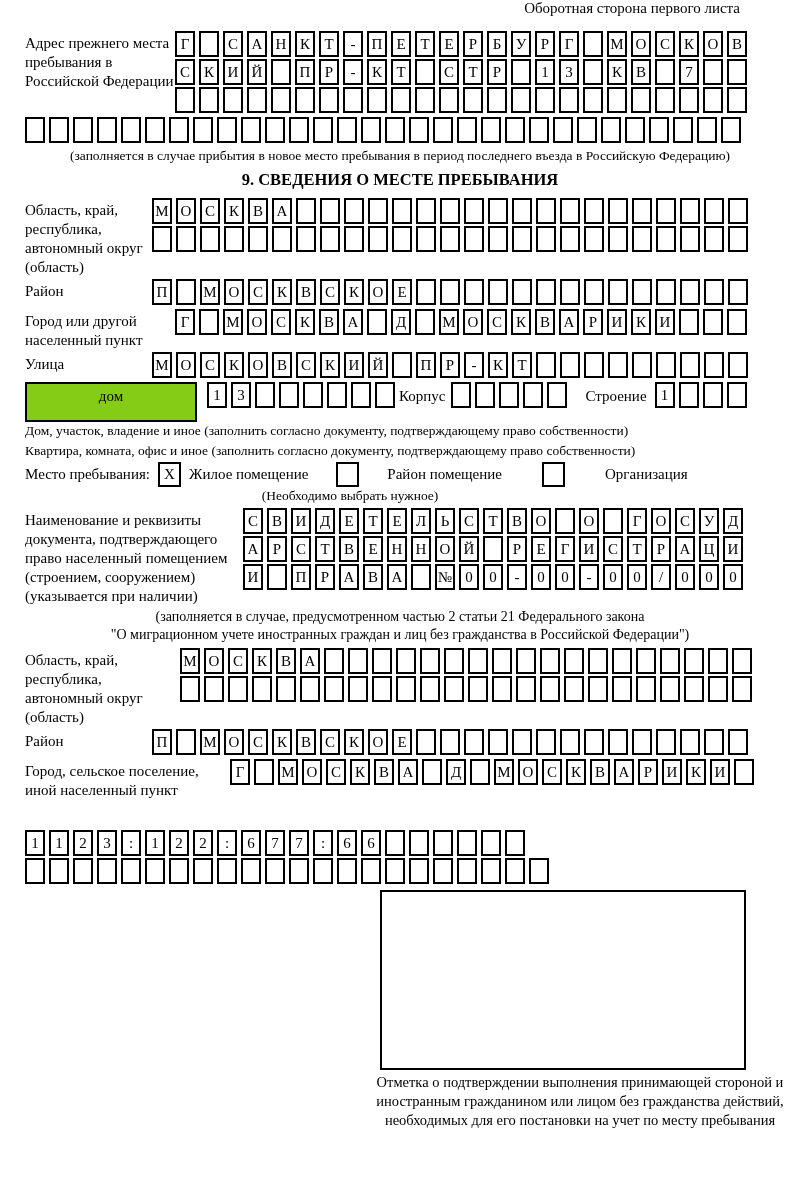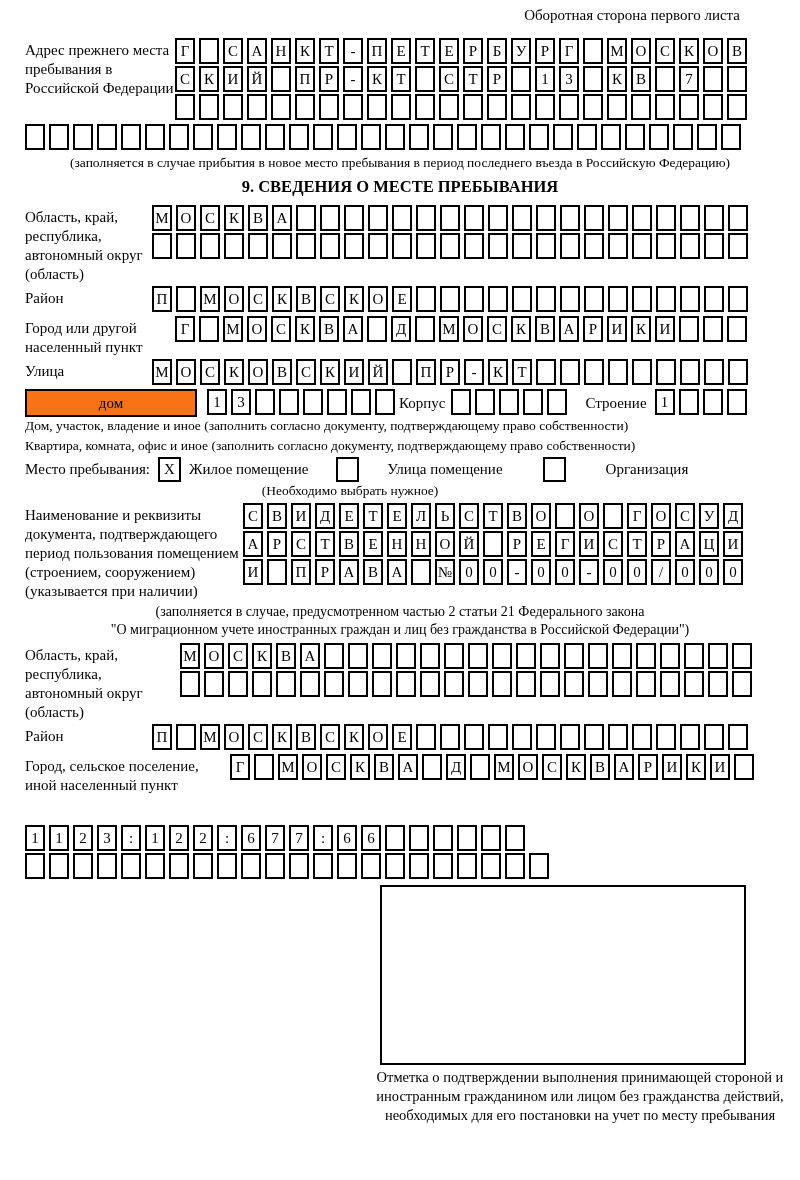--- a/index.html
+++ b/index.html
@@ -1,37 +1,37 @@
 <!DOCTYPE html>
 <html><head>
 <meta charset="utf-8">
 <style>
   html,body{margin:0;padding:0;background:#e8e8e8;}
   .page{
     width:800px;height:1180px;margin:0 auto;background:#ffffff;color:#000;
     font-family:"Liberation Serif",serif;box-sizing:border-box;
-    padding:7px 25px 0 25px;overflow:hidden;position:relative;
+    padding:0 25px 0 25px;overflow:hidden;position:relative;
   }
   .hdr-note{font-size:15px;text-align:right;padding-right:35px;margin-bottom:14px;}
   .frow{display:flex;align-items:flex-start;margin-bottom:2px;}
   .flabel{flex-shrink:0;font-size:15px;line-height:19px;padding-top:3px;}
   .lw150{width:150px;} .lw127{width:127px;} .lw155{width:155px;} .lw205{width:205px;} .lw218{width:218px;}
   .cells-col{flex-grow:0;}
   .cells-row{height:28px;white-space:nowrap;}
   .cell{
     display:inline-block;box-sizing:border-box;width:20px;height:26px;
     border:2px solid #000;margin-right:4px;text-align:center;
     font-size:15px;line-height:22px;vertical-align:top;background:#fff;
   }
   .note{font-size:13.5px;text-align:center;margin:2px 0 2px 0;line-height:17px;}
   .sec-title{font-size:16.5px;font-weight:bold;text-align:center;margin:6px 0 8px 0;}
   .sub-title{font-size:15.5px;font-weight:bold;text-align:center;margin:8px 0 4px 0;}
   .wide-box{
-    display:inline-block;box-sizing:border-box;border:2px solid #000;height:28px;
-    text-align:center;font-size:15px;line-height:24px;vertical-align:top;background:#f97316;
+    display:inline-block;box-sizing:border-box;border:2px solid #000;height:40px;
+    text-align:center;font-size:15px;line-height:24px;vertical-align:top;background:#84cc16;
   }
   .wb-dom{width:172px;margin-right:10px;}
   .wb-kv{width:202px;margin-right:12px;}
   .inline-lbl{font-size:15px;line-height:28px;display:inline-block;vertical-align:top;}
   .mini-note{font-size:13.5px;line-height:17px;margin:0 0 3px 0;}
   .chk{
     display:inline-block;box-sizing:border-box;width:23px;height:25px;border:2px solid #000;
     text-align:center;font-size:15px;line-height:21px;vertical-align:middle;background:#fff;
   }
   .chk-row{font-size:15px;margin:3px 0 1px 0;display:flex;align-items:center;}
@@ -93,30 +93,30 @@
 
   <div class="chk-row">
     <span>Место пребывания:</span>
     <span class="gap-s"></span>
     <span class="chk">X</span>
     <span class="gap-s"></span>
     <span>Жилое помещение</span>
     <span class="gap-m"></span>
     <span class="chk"></span>
     <span class="gap-m"></span>
-    <span>Улица помещение</span>
+    <span>Район помещение</span>
     <span class="gap-l"></span>
     <span class="chk"></span>
     <span class="gap-l"></span>
     <span>Организация</span>
   </div>
   <div class="chk-note">(Необходимо выбрать нужное)</div>
 
   <div class="frow">
-    <div class="flabel lw218">Наименование и реквизиты документа, подтверждающего период пользования помещением (строением, сооружением) (указывается при наличии)</div>
+    <div class="flabel lw218">Наименование и реквизиты документа, подтверждающего право населенный помещением (строением, сооружением) (указывается при наличии)</div>
     <div class="cells-col">
       <div class="cells-row"><span class="cell">С</span><span class="cell">В</span><span class="cell">И</span><span class="cell">Д</span><span class="cell">Е</span><span class="cell">Т</span><span class="cell">Е</span><span class="cell">Л</span><span class="cell">Ь</span><span class="cell">С</span><span class="cell">Т</span><span class="cell">В</span><span class="cell">О</span><span class="cell"></span><span class="cell">О</span><span class="cell"></span><span class="cell">Г</span><span class="cell">О</span><span class="cell">С</span><span class="cell">У</span><span class="cell">Д</span></div>
       <div class="cells-row"><span class="cell">А</span><span class="cell">Р</span><span class="cell">С</span><span class="cell">Т</span><span class="cell">В</span><span class="cell">Е</span><span class="cell">Н</span><span class="cell">Н</span><span class="cell">О</span><span class="cell">Й</span><span class="cell"></span><span class="cell">Р</span><span class="cell">Е</span><span class="cell">Г</span><span class="cell">И</span><span class="cell">С</span><span class="cell">Т</span><span class="cell">Р</span><span class="cell">А</span><span class="cell">Ц</span><span class="cell">И</span></div>
       <div class="cells-row"><span class="cell">И</span><span class="cell"></span><span class="cell">П</span><span class="cell">Р</span><span class="cell">А</span><span class="cell">В</span><span class="cell">А</span><span class="cell"></span><span class="cell">№</span><span class="cell">0</span><span class="cell">0</span><span class="cell">-</span><span class="cell">0</span><span class="cell">0</span><span class="cell">-</span><span class="cell">0</span><span class="cell">0</span><span class="cell">/</span><span class="cell">0</span><span class="cell">0</span><span class="cell">0</span></div>
     </div>
   </div>
 
   <div class="fact-note">
     <span>(заполняется в случае, предусмотренном частью 2 статьи 21 Федерального закона</span><br>
     <span>"О миграционном учете иностранных граждан и лиц без гражданства в Российской Федерации")</span>

